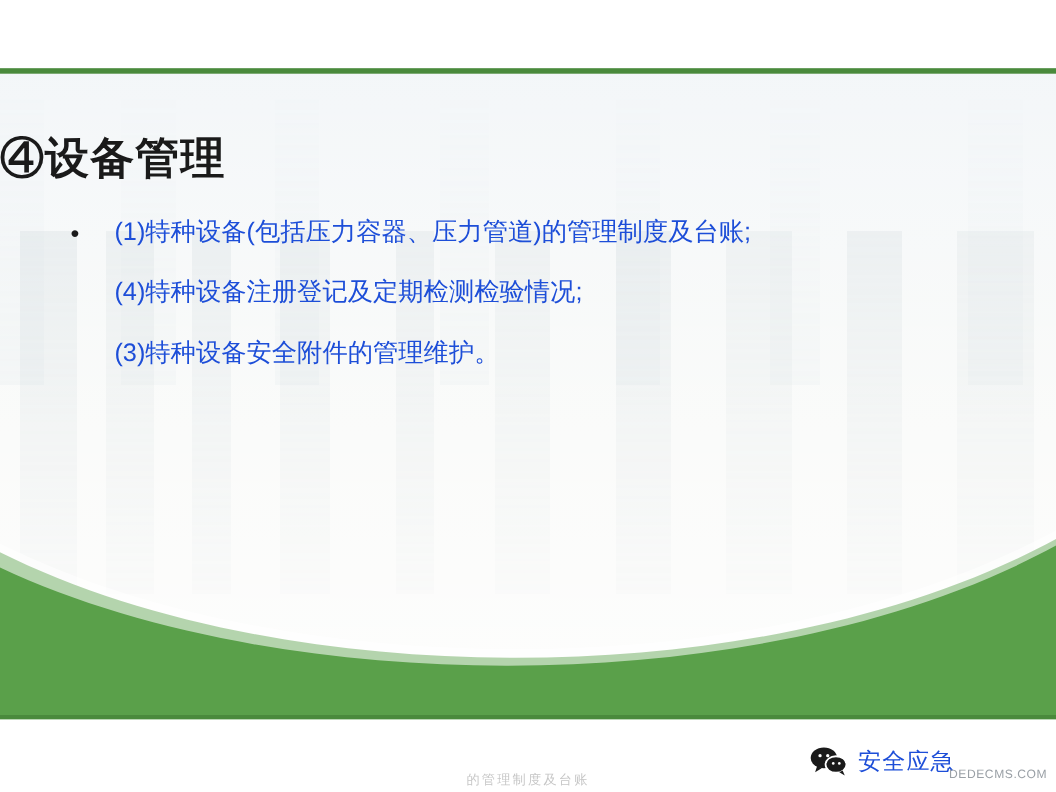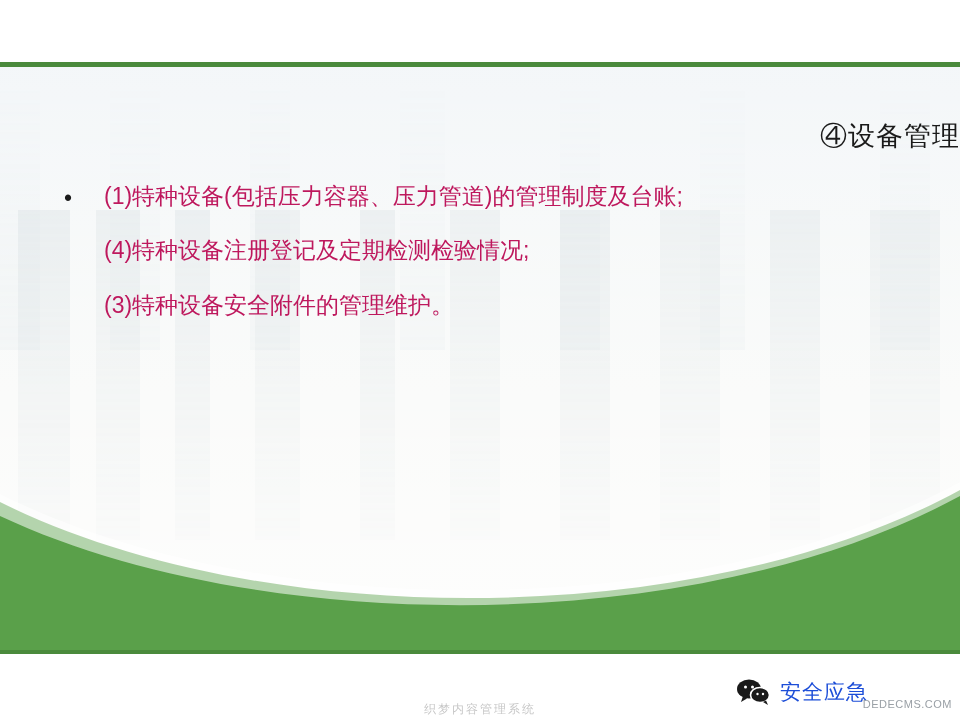--- a/index.html
+++ b/index.html
@@ -114,23 +114,23 @@
   
   .content {
     position: absolute;
     left: 0;
     top: 67px;
     width: 960px;
     height: 400px;
   }
   .slide-title {
     margin: 55px 0 0 0;
-    text-align: right;
-    font-size: 27px;
-    font-weight: 400;
+    text-align: left;
+    font-size: 40px;
+    font-weight: 700;
     color: #1a1a1a;
     letter-spacing: 1px;
     line-height: 1.1;
   }
 
   .body-list {
     margin: 30px 0 0 0;
     padding: 0;
     list-style: none;
   }
@@ -145,21 +145,21 @@
   }
   .bullet-line .dot {
     position: absolute;
     left: 64px;
     top: 2px;
     font-size: 23px;
     color: #1a1a1a;
   }
   .sub-line {
     font-size: 23px;
-    color: #be185d;
+    color: #1d4ed8;
     line-height: 1.25;
     padding-left: 104px;
     margin-bottom: 26px;
     white-space: nowrap;
   }
 
   
   .footer-logo {
     position: absolute;
     right: 92px;
@@ -242,15 +242,15 @@
         <circle cx="9.5" cy="9" r="1.5" fill="#ffffff"></circle>
         <circle cx="16.5" cy="9" r="1.5" fill="#ffffff"></circle>
         <circle cx="21.5" cy="16" r="1.2" fill="#ffffff"></circle>
         <circle cx="27" cy="16" r="1.2" fill="#ffffff"></circle>
       </svg>
     </span>
     <span class="footer-text">安全应急</span>
   </div>
 
   <div class="watermark">DEDECMS.COM</div>
-  <div class="watermark-center">织梦内容管理系统</div>
+  <div class="watermark-center">的管理制度及台账</div>
 
 </div>
 
 </body></html>

